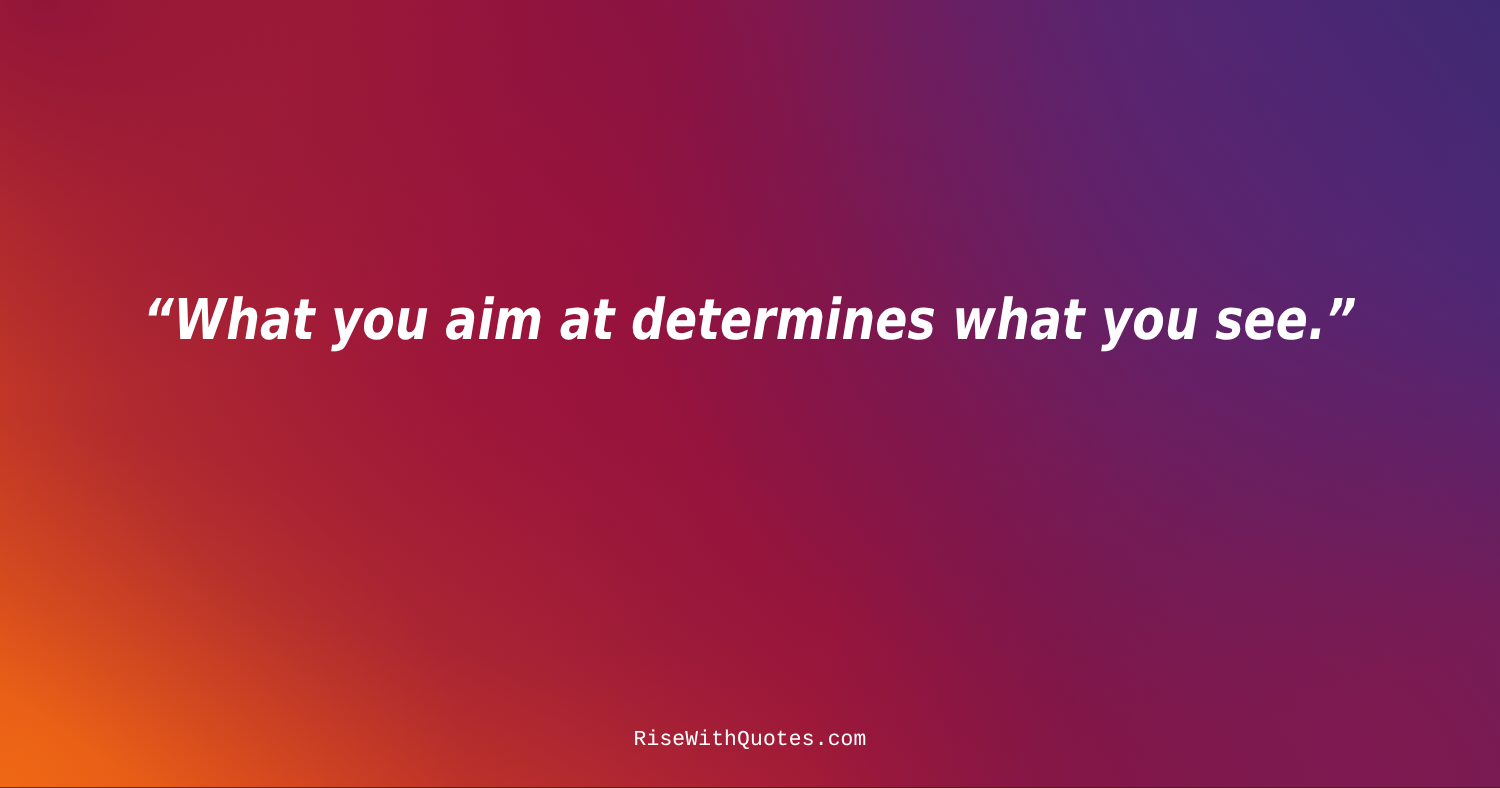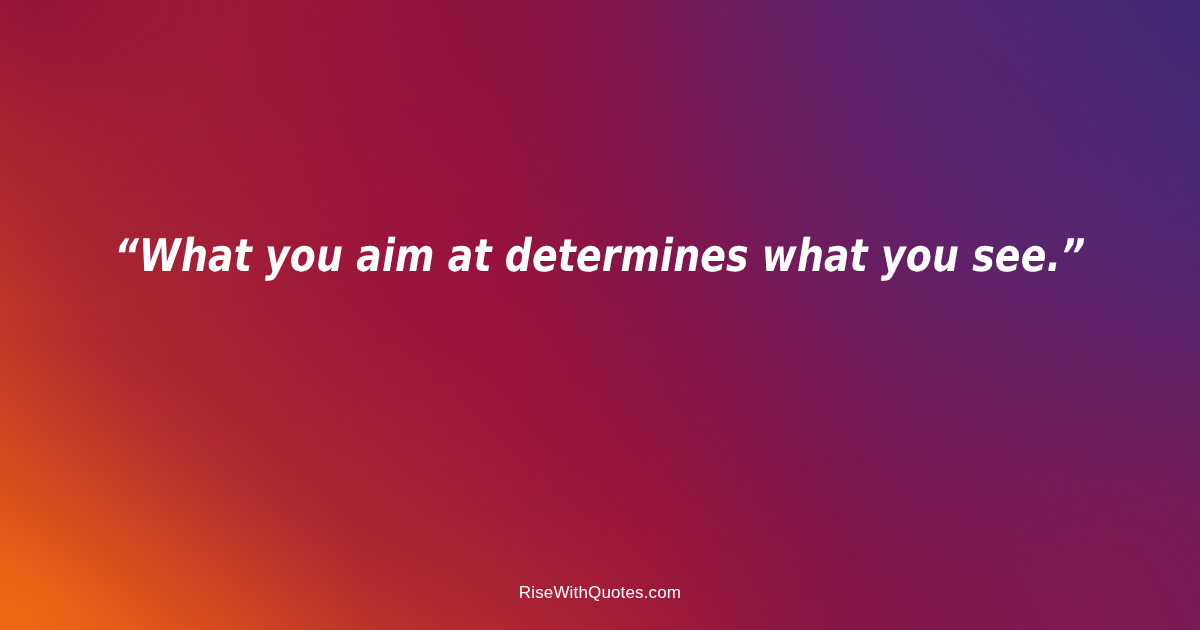--- a/index.html
+++ b/index.html
@@ -125,21 +125,21 @@
     text-rendering: geometricPrecision;
   }
 
   #site-credit {
     position: absolute;
     left: 0;
     right: 0;
     bottom: 27px;
     text-align: center;
     color: #ffffff;
-    font-family: Liberation Sans, sans-serif;
+    font-family: Liberation Mono, monospace;
     font-size: 17px;
     font-weight: 400;
     letter-spacing: 0.15px;
     line-height: 20px;
     white-space: nowrap;
   }
 </style>
 </head>
 <body>
 

